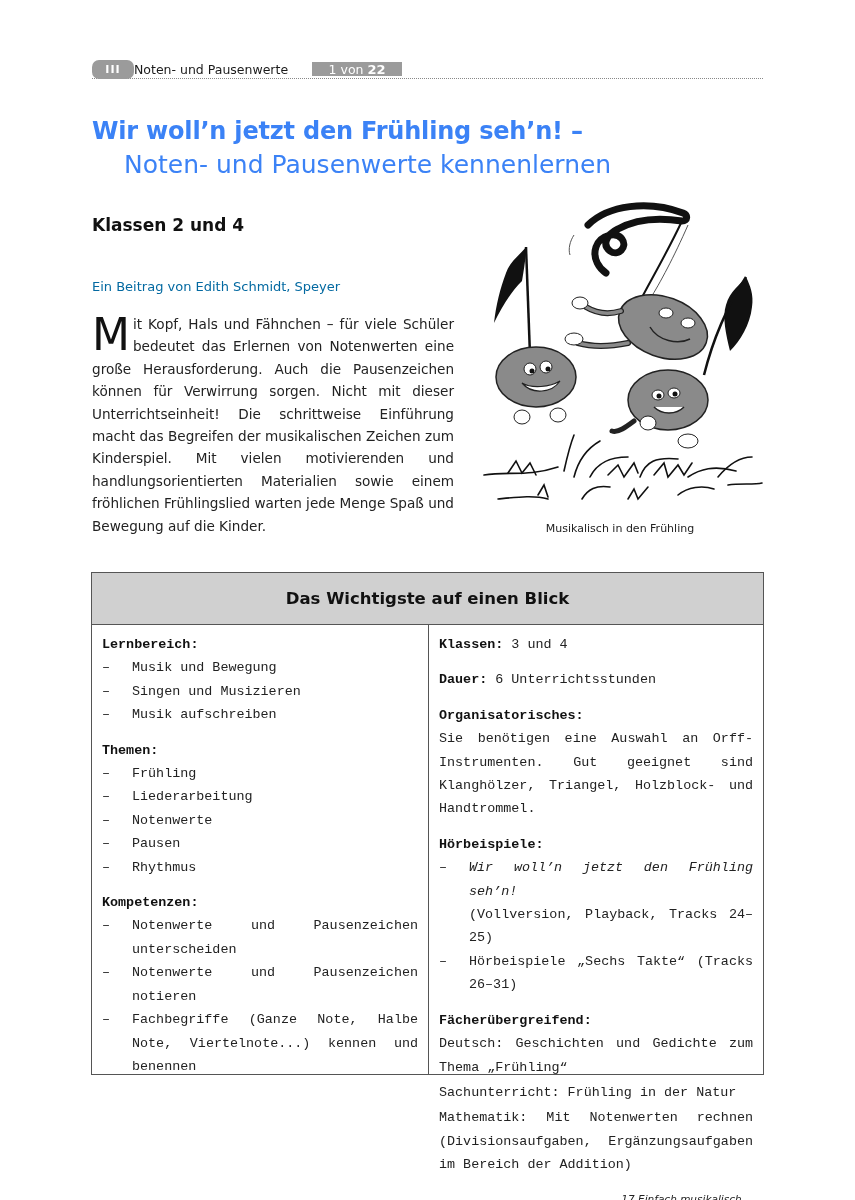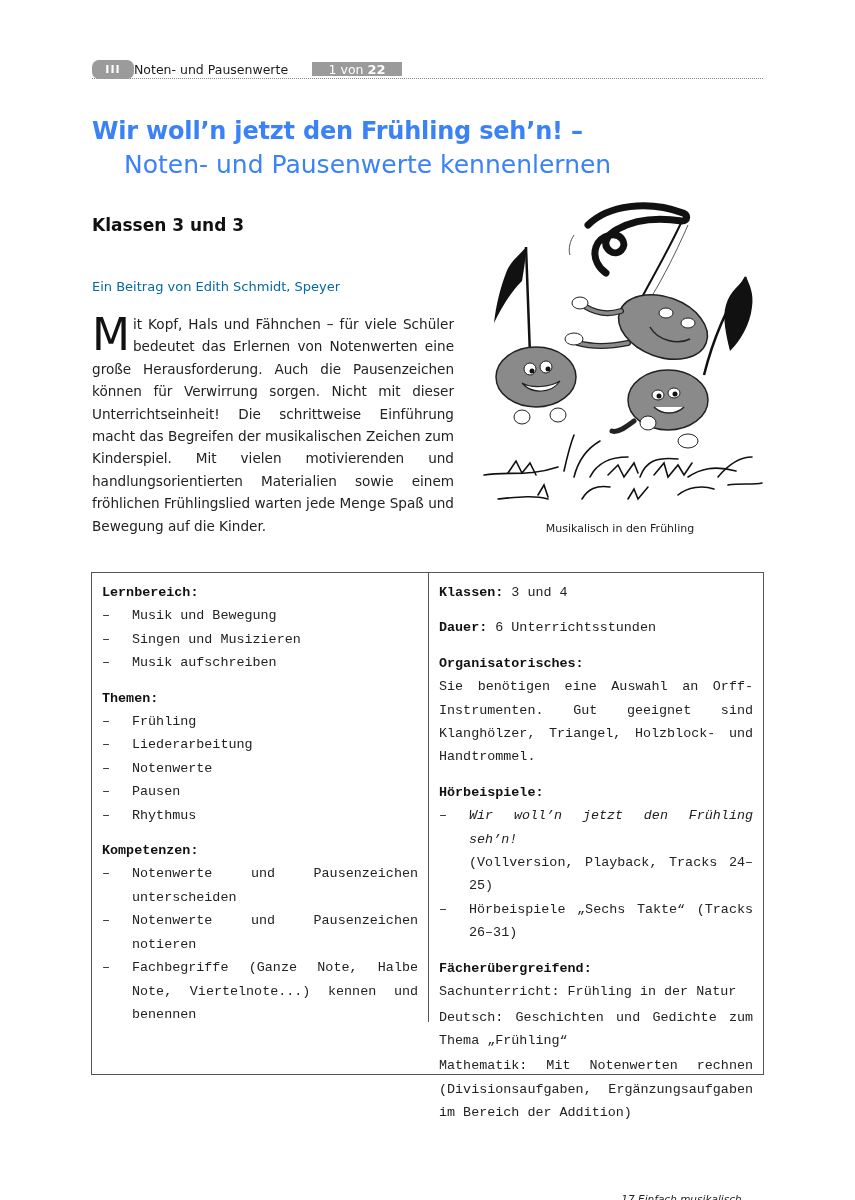--- a/index.html
+++ b/index.html
@@ -52,21 +52,21 @@
   <div class="sec">III</div>
   <div class="topic">Noten- und Pausenwerte</div>
   <div class="pages">
     <span>1 von</span>
     <b>22</b>
   </div>
 </div>
 
 <h1 class="title">Wir woll’n jetzt den Frühling seh’n! –</h1>
 <div class="subtitle">Noten- und Pausenwerte kennenlernen</div>
-<h2 class="klassen">Klassen 3 und 3</h2>
+<h2 class="klassen">Klassen 2 und 4</h2>
 
 <div class="author">Ein Beitrag von Edith Schmidt, Speyer</div>
 
 <div class="intro">
   <span class="dropcap">M</span><span>it Kopf, Hals und Fähnchen – für viele Schüler bedeutet das Erlernen von Notenwerten eine große Herausforderung. Auch die Pausenzeichen kön­nen für Verwirrung sorgen. Nicht mit dieser Unterrichts­einheit! Die schrittweise Einführung macht das Begrei­fen der musikalischen Zeichen zum Kinderspiel. Mit vielen motivierenden und handlungsorientierten Materi­alien sowie einem fröhlichen Frühlingslied warten jede Menge Spaß und Bewegung auf die Kinder.</span>
 </div>
 
 <div class="illus">
   <svg width="290" height="320" viewBox="0 0 290 320" xmlns="http://www.w3.org/2000/svg">
 
@@ -127,20 +127,21 @@
       <path d="M150 304 L156 294 L160 304 L170 292"></path>
       <path d="M200 300 C210 292 224 290 236 294"></path>
       <path d="M250 290 C262 288 276 290 284 288"></path>
       <path d="M20 304 C40 302 56 300 70 304"></path>
     </g>
   </svg>
 </div>
 <div class="caption">Musikalisch in den Frühling</div>
 
 <div class="box">
+  <div class="box-head">Das Wichtigste auf einen Blick</div>
   <div class="box-body">
     <div class="col left">
       <div class="sect">
         <div class="lbl">Lernbereich:</div>
         <div class="li">
             <span class="dash">–</span>
             <span class="txt">Musik und Bewegung</span>
           </div>
         <div class="li">
             <span class="dash">–</span>
@@ -213,21 +214,21 @@
             <span>(Vollversion, Playback, Tracks 24–25)</span>
           </span>
         </div>
         <div class="li">
           <span class="dash">–</span>
           <span class="txt">Hörbeispiele „Sechs Takte“ (Tracks 26–31)</span>
         </div>
       </div>
       <div class="sect">
         <div class="lbl">Fächerübergreifend:</div>
+        <div class="para" style="margin-bottom:2px;">Deutsch: Geschichten und Gedichte zum Thema „Frühling“</div>
         <div class="para" style="margin-bottom:2px;">Sachunterricht: Frühling in der Natur</div>
-        <div class="para" style="margin-bottom:2px;">Deutsch: Geschichten und Gedichte zum Thema „Frühling“</div>
         <div class="para">Mathematik: Mit Notenwerten rechnen (Divisi­onsaufgaben, Ergänzungsaufgaben im Bereich der Addition)</div>
       </div>
     </div>
   </div>
 </div>
 
 <div class="footer">17 Einfach musikalisch</div>
 
 </body></html>

